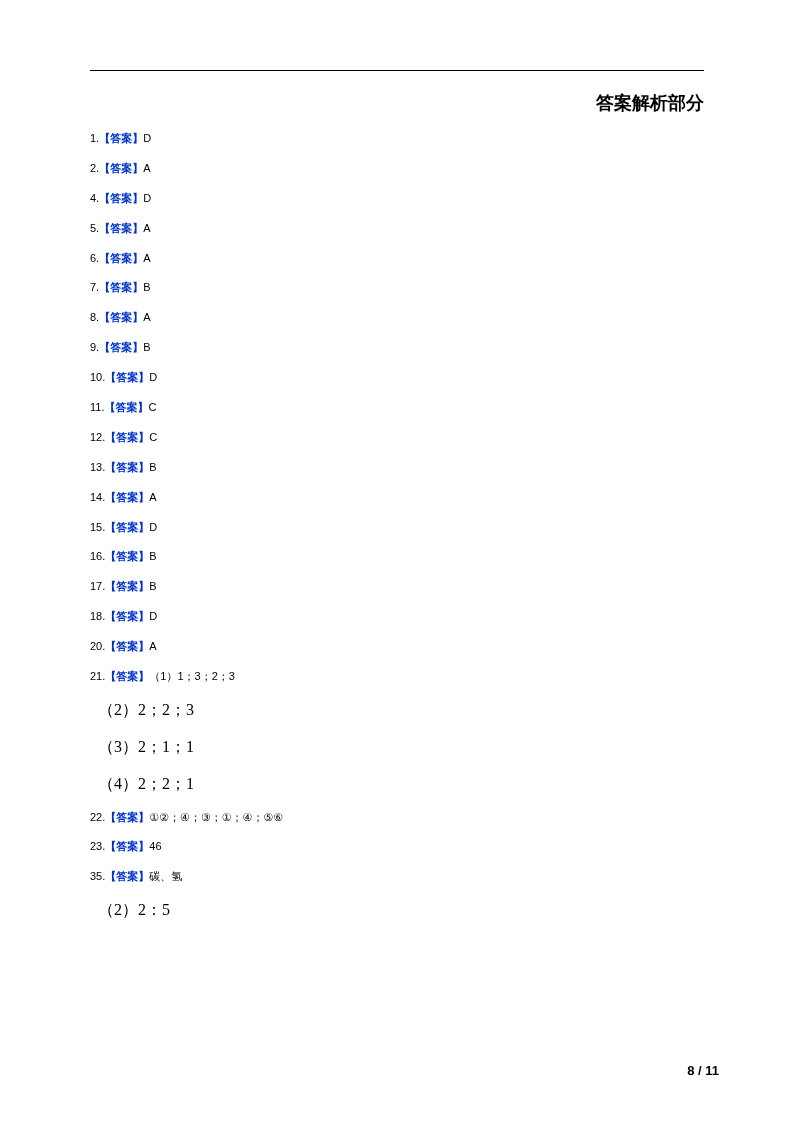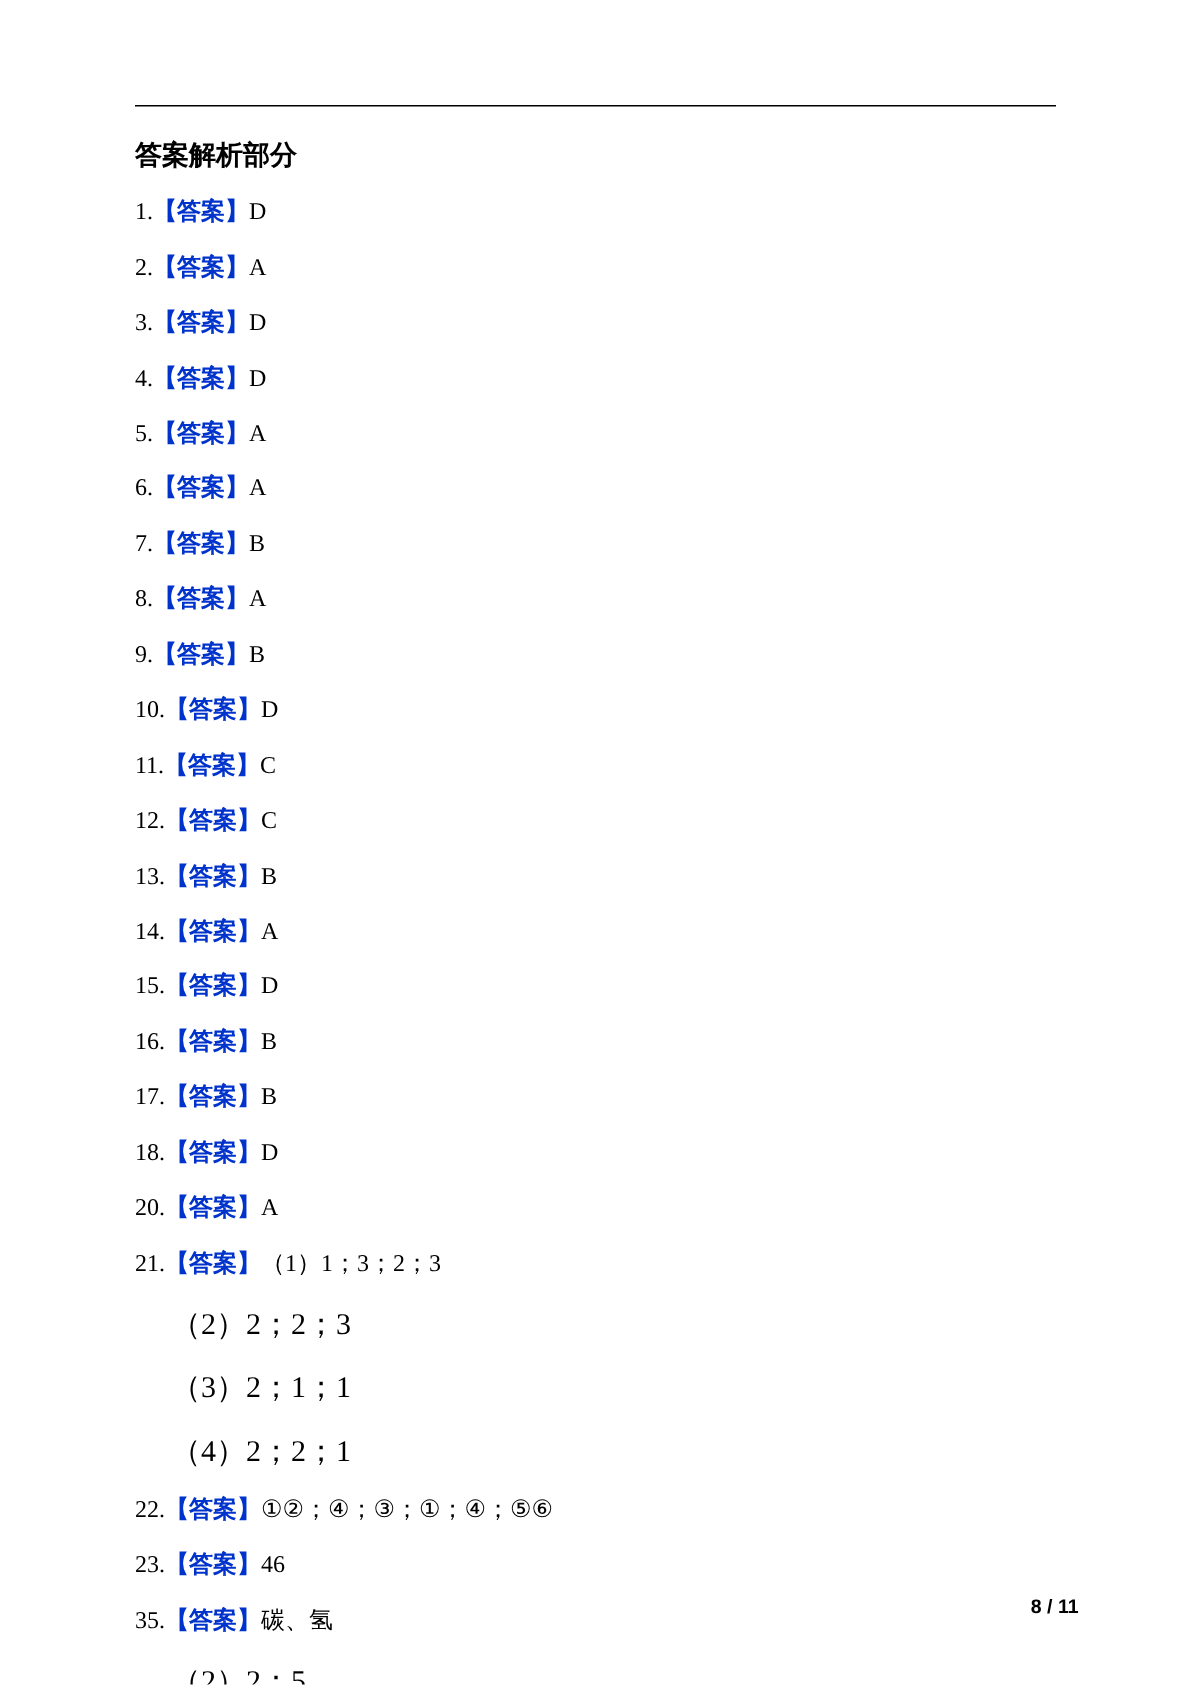--- a/index.html
+++ b/index.html
@@ -15,67 +15,66 @@
       position: relative;
     }
     .content {
       padding: 70px 90px 40px 90px;
     }
     .divider {
       border-top: 1.5px solid black;
       margin-bottom: 20px;
     }
     .title {
-      text-align: left;
+      text-align: right;
       font-weight: bold;
       font-size: 18px;
       margin-bottom: 16px;
       font-family: "SimHei", "黑体", sans-serif;
     }
     .answer-line {
-      font-size: 16px;
+      font-size: 11px;
       line-height: 1.4;
       margin-bottom: 14.5px;
-      font-family: Liberation Serif, serif;
+      font-family: Liberation Sans, sans-serif;
     }
     .answer-label {
       color: #0033cc;
       font-weight: bold;
     }
     .question-num {
       color: black;
     }
     .answer-value {
       color: black;
     }
     .sub-line {
-      font-size: 20px;
+      font-size: 16px;
       line-height: 1.4;
       margin-bottom: 14.5px;
-      margin-left: 24px;
+      margin-left: 8px;
     }
     .footer {
       position: absolute;
       bottom: 45px;
       right: 75px;
       font-size: 13px;
       font-weight: bold;
       font-family: Arial, sans-serif;
     }
   </style>
 </head>
 <body>
 
 <div class="content">
   <div class="divider"></div>
   <div class="title">答案解析部分</div>
   <div id="answer-list">
       <div class="answer-line"><span class="question-num">1.</span><span class="answer-label">【答案】</span><span class="answer-value">D</span></div>
       <div class="answer-line"><span class="question-num">2.</span><span class="answer-label">【答案】</span><span class="answer-value">A</span></div>
-      <div class="answer-line"><span class="question-num">3.</span><span class="answer-label">【答案】</span><span class="answer-value">D</span></div>
       <div class="answer-line"><span class="question-num">4.</span><span class="answer-label">【答案】</span><span class="answer-value">D</span></div>
       <div class="answer-line"><span class="question-num">5.</span><span class="answer-label">【答案】</span><span class="answer-value">A</span></div>
       <div class="answer-line"><span class="question-num">6.</span><span class="answer-label">【答案】</span><span class="answer-value">A</span></div>
       <div class="answer-line"><span class="question-num">7.</span><span class="answer-label">【答案】</span><span class="answer-value">B</span></div>
       <div class="answer-line"><span class="question-num">8.</span><span class="answer-label">【答案】</span><span class="answer-value">A</span></div>
       <div class="answer-line"><span class="question-num">9.</span><span class="answer-label">【答案】</span><span class="answer-value">B</span></div>
       <div class="answer-line"><span class="question-num">10.</span><span class="answer-label">【答案】</span><span class="answer-value">D</span></div>
       <div class="answer-line"><span class="question-num">11.</span><span class="answer-label">【答案】</span><span class="answer-value">C</span></div>
       <div class="answer-line"><span class="question-num">12.</span><span class="answer-label">【答案】</span><span class="answer-value">C</span></div>
       <div class="answer-line"><span class="question-num">13.</span><span class="answer-label">【答案】</span><span class="answer-value">B</span></div>

